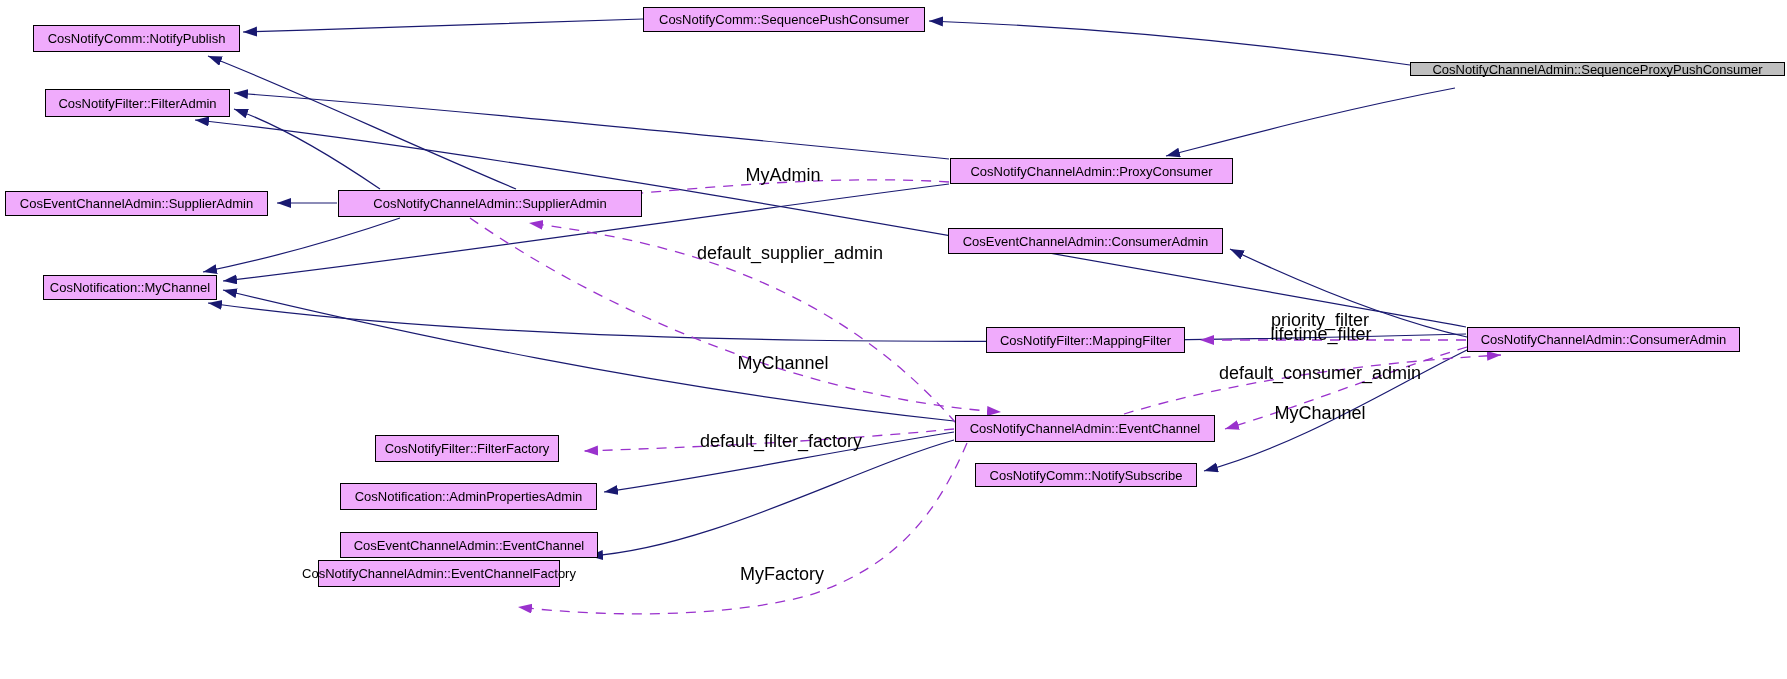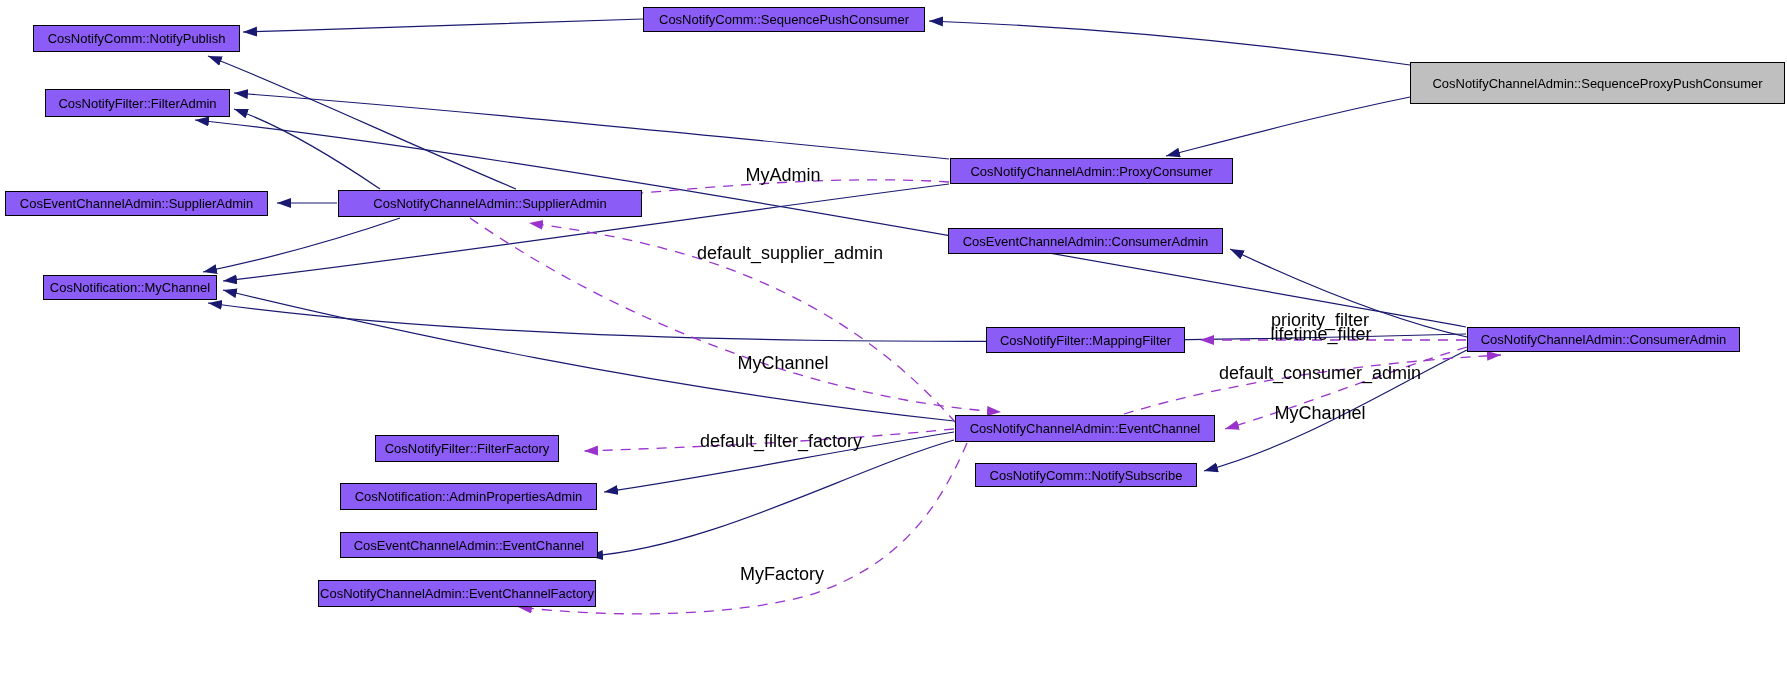--- a/index.html
+++ b/index.html
@@ -1,21 +1,21 @@
 <!DOCTYPE html>
 <html><head>
 <meta charset="utf-8">
 <style>
   html,body{margin:0;padding:0;background:#ffffff;}
   .stage{position:relative;width:1787px;height:679px;background:#ffffff;
          font-family:"Liberation Sans",sans-serif;overflow:hidden;}
   svg.edge-layer{position:absolute;left:0;top:0;z-index:1;}
   path.inh{stroke:#191970;fill:none;stroke-width:1.2px;}
   path.use{stroke:#9a32cd;fill:none;stroke-width:1.3px;stroke-dasharray:10,8;}
-  .node{position:absolute;background:#8b5cf6;border:1px solid #000000;box-sizing:border-box;
+  .node{position:absolute;background:#f0abfc;border:1px solid #000000;box-sizing:border-box;
         display:flex;align-items:center;justify-content:center;white-space:nowrap;
         font-size:13px;color:#000000;z-index:2;padding:0 4px;cursor:pointer;}
   .node.selected{background:#bfbfbf;}
   .elabel{position:absolute;transform:translateX(-50%);font-size:18px;color:#000000;
           white-space:nowrap;z-index:3;}
 </style>
 </head>
 <body>
 
 <div class="stage">
@@ -56,31 +56,31 @@
     <path class="use" d="M 954,429 C 830,441 702,447 584,451" marker-end="url(#ah-use)"></path>
     <path class="use" d="M 967,443 C 938,510 900,565 810,595 C 730,617 612,618 518,607" marker-end="url(#ah-use)"></path>
   </svg>
 
   <div class="node" style="left:33px;top:25px;width:207px;height:27px">CosNotifyComm::NotifyPublish</div>
   <div class="node" style="left:45px;top:89px;width:185px;height:28px">CosNotifyFilter::FilterAdmin</div>
   <div class="node" style="left:5px;top:191px;width:263px;height:25px">CosEventChannelAdmin::SupplierAdmin</div>
   <div class="node" style="left:338px;top:190px;width:304px;height:27px">CosNotifyChannelAdmin::SupplierAdmin</div>
   <div class="node" style="left:43px;top:275px;width:174px;height:25px">CosNotification::MyChannel</div>
   <div class="node" style="left:643px;top:7px;width:282px;height:25px">CosNotifyComm::SequencePushConsumer</div>
-  <div class="node selected" style="left:1410px;top:62px;width:375px;height:42px">CosNotifyChannelAdmin::SequenceProxyPushConsumer</div>
+  <div class="node selected" style="left:1410px;top:62px;width:375px;height:14px">CosNotifyChannelAdmin::SequenceProxyPushConsumer</div>
   <div class="node" style="left:950px;top:158px;width:283px;height:26px">CosNotifyChannelAdmin::ProxyConsumer</div>
   <div class="node" style="left:948px;top:228px;width:275px;height:26px">CosEventChannelAdmin::ConsumerAdmin</div>
   <div class="node" style="left:986px;top:327px;width:199px;height:26px">CosNotifyFilter::MappingFilter</div>
   <div class="node" style="left:1467px;top:327px;width:273px;height:25px">CosNotifyChannelAdmin::ConsumerAdmin</div>
   <div class="node" style="left:955px;top:415px;width:260px;height:27px">CosNotifyChannelAdmin::EventChannel</div>
   <div class="node" style="left:975px;top:463px;width:222px;height:24px">CosNotifyComm::NotifySubscribe</div>
   <div class="node" style="left:375px;top:435px;width:184px;height:27px">CosNotifyFilter::FilterFactory</div>
   <div class="node" style="left:340px;top:483px;width:257px;height:27px">CosNotification::AdminPropertiesAdmin</div>
   <div class="node" style="left:340px;top:532px;width:258px;height:26px">CosEventChannelAdmin::EventChannel</div>
-  <div class="node" style="left:318px;top:580px;width:278px;height:27px">CosNotifyChannelAdmin::EventChannelFactory</div>
+  <div class="node" style="left:318px;top:560px;width:242px;height:27px">CosNotifyChannelAdmin::EventChannelFactory</div>
 
   <div class="elabel" style="left:783px;top:165px">MyAdmin</div>
   <div class="elabel" style="left:790px;top:243px">default_supplier_admin</div>
   <div class="elabel" style="left:783px;top:353px">MyChannel</div>
   <div class="elabel" style="left:1320px;top:310px">priority_filter</div>
   <div class="elabel" style="left:1321px;top:324px">lifetime_filter</div>
   <div class="elabel" style="left:1320px;top:363px">default_consumer_admin</div>
   <div class="elabel" style="left:1320px;top:403px">MyChannel</div>
   <div class="elabel" style="left:781px;top:431px">default_filter_factory</div>
   <div class="elabel" style="left:782px;top:564px">MyFactory</div>

